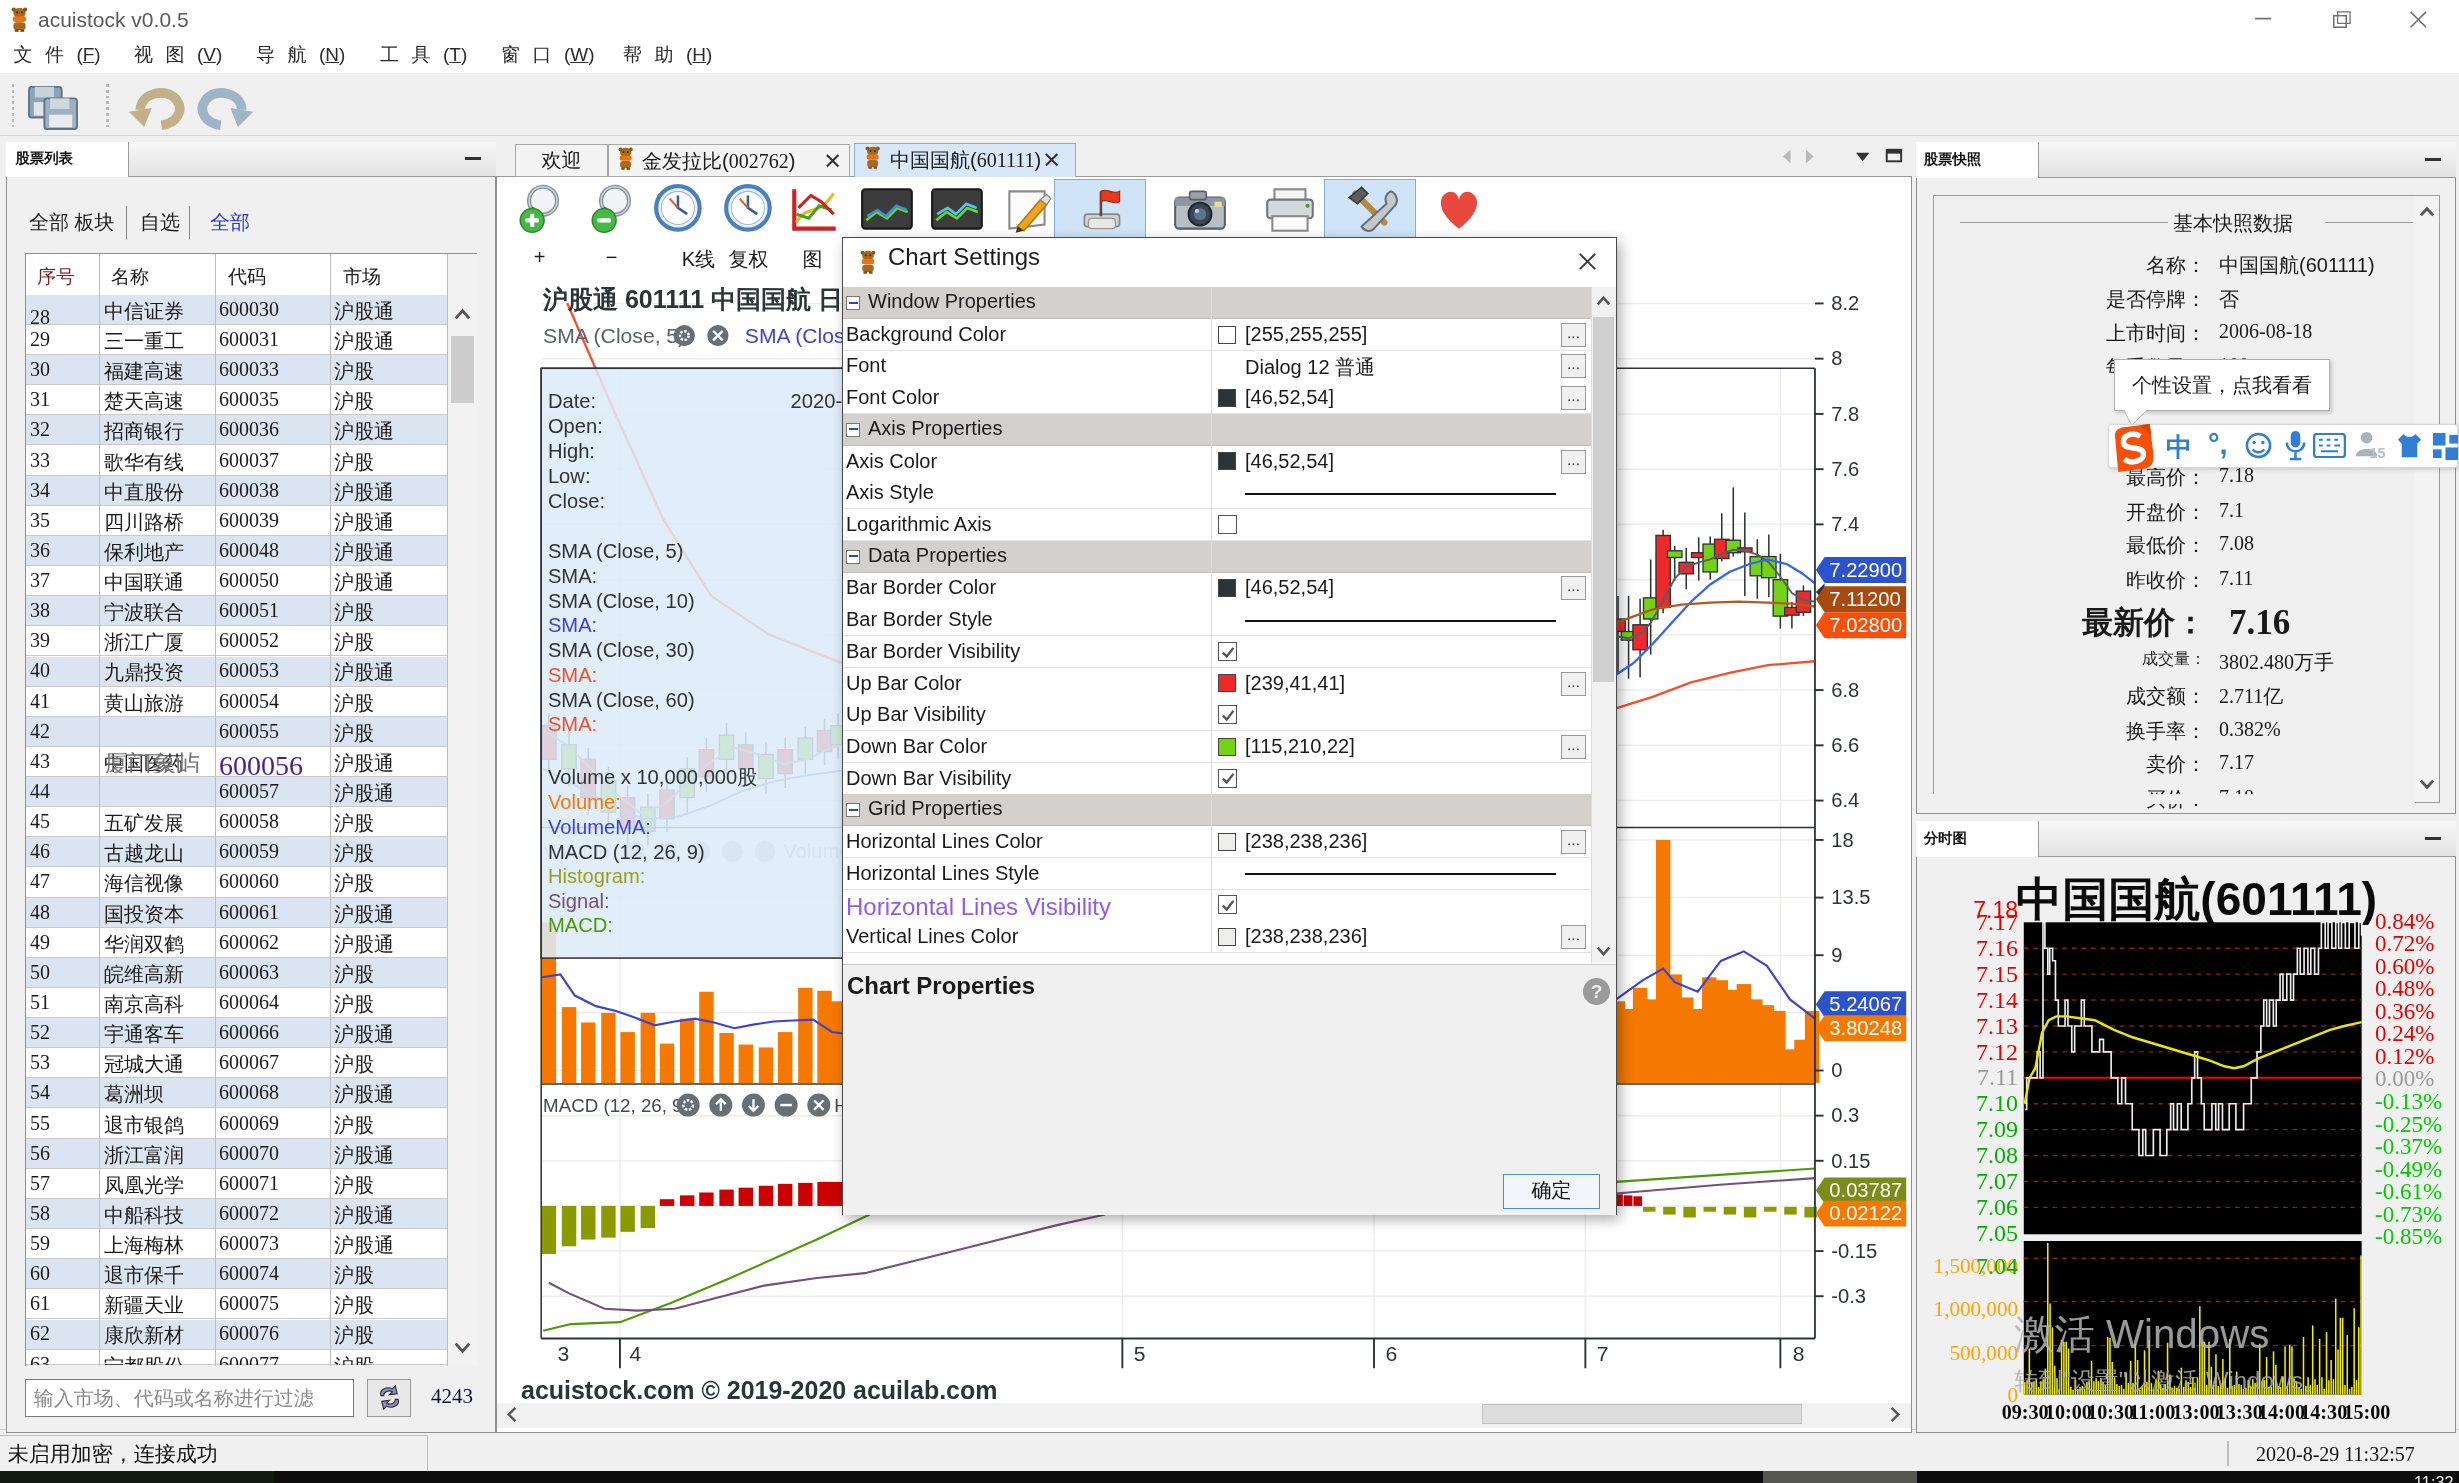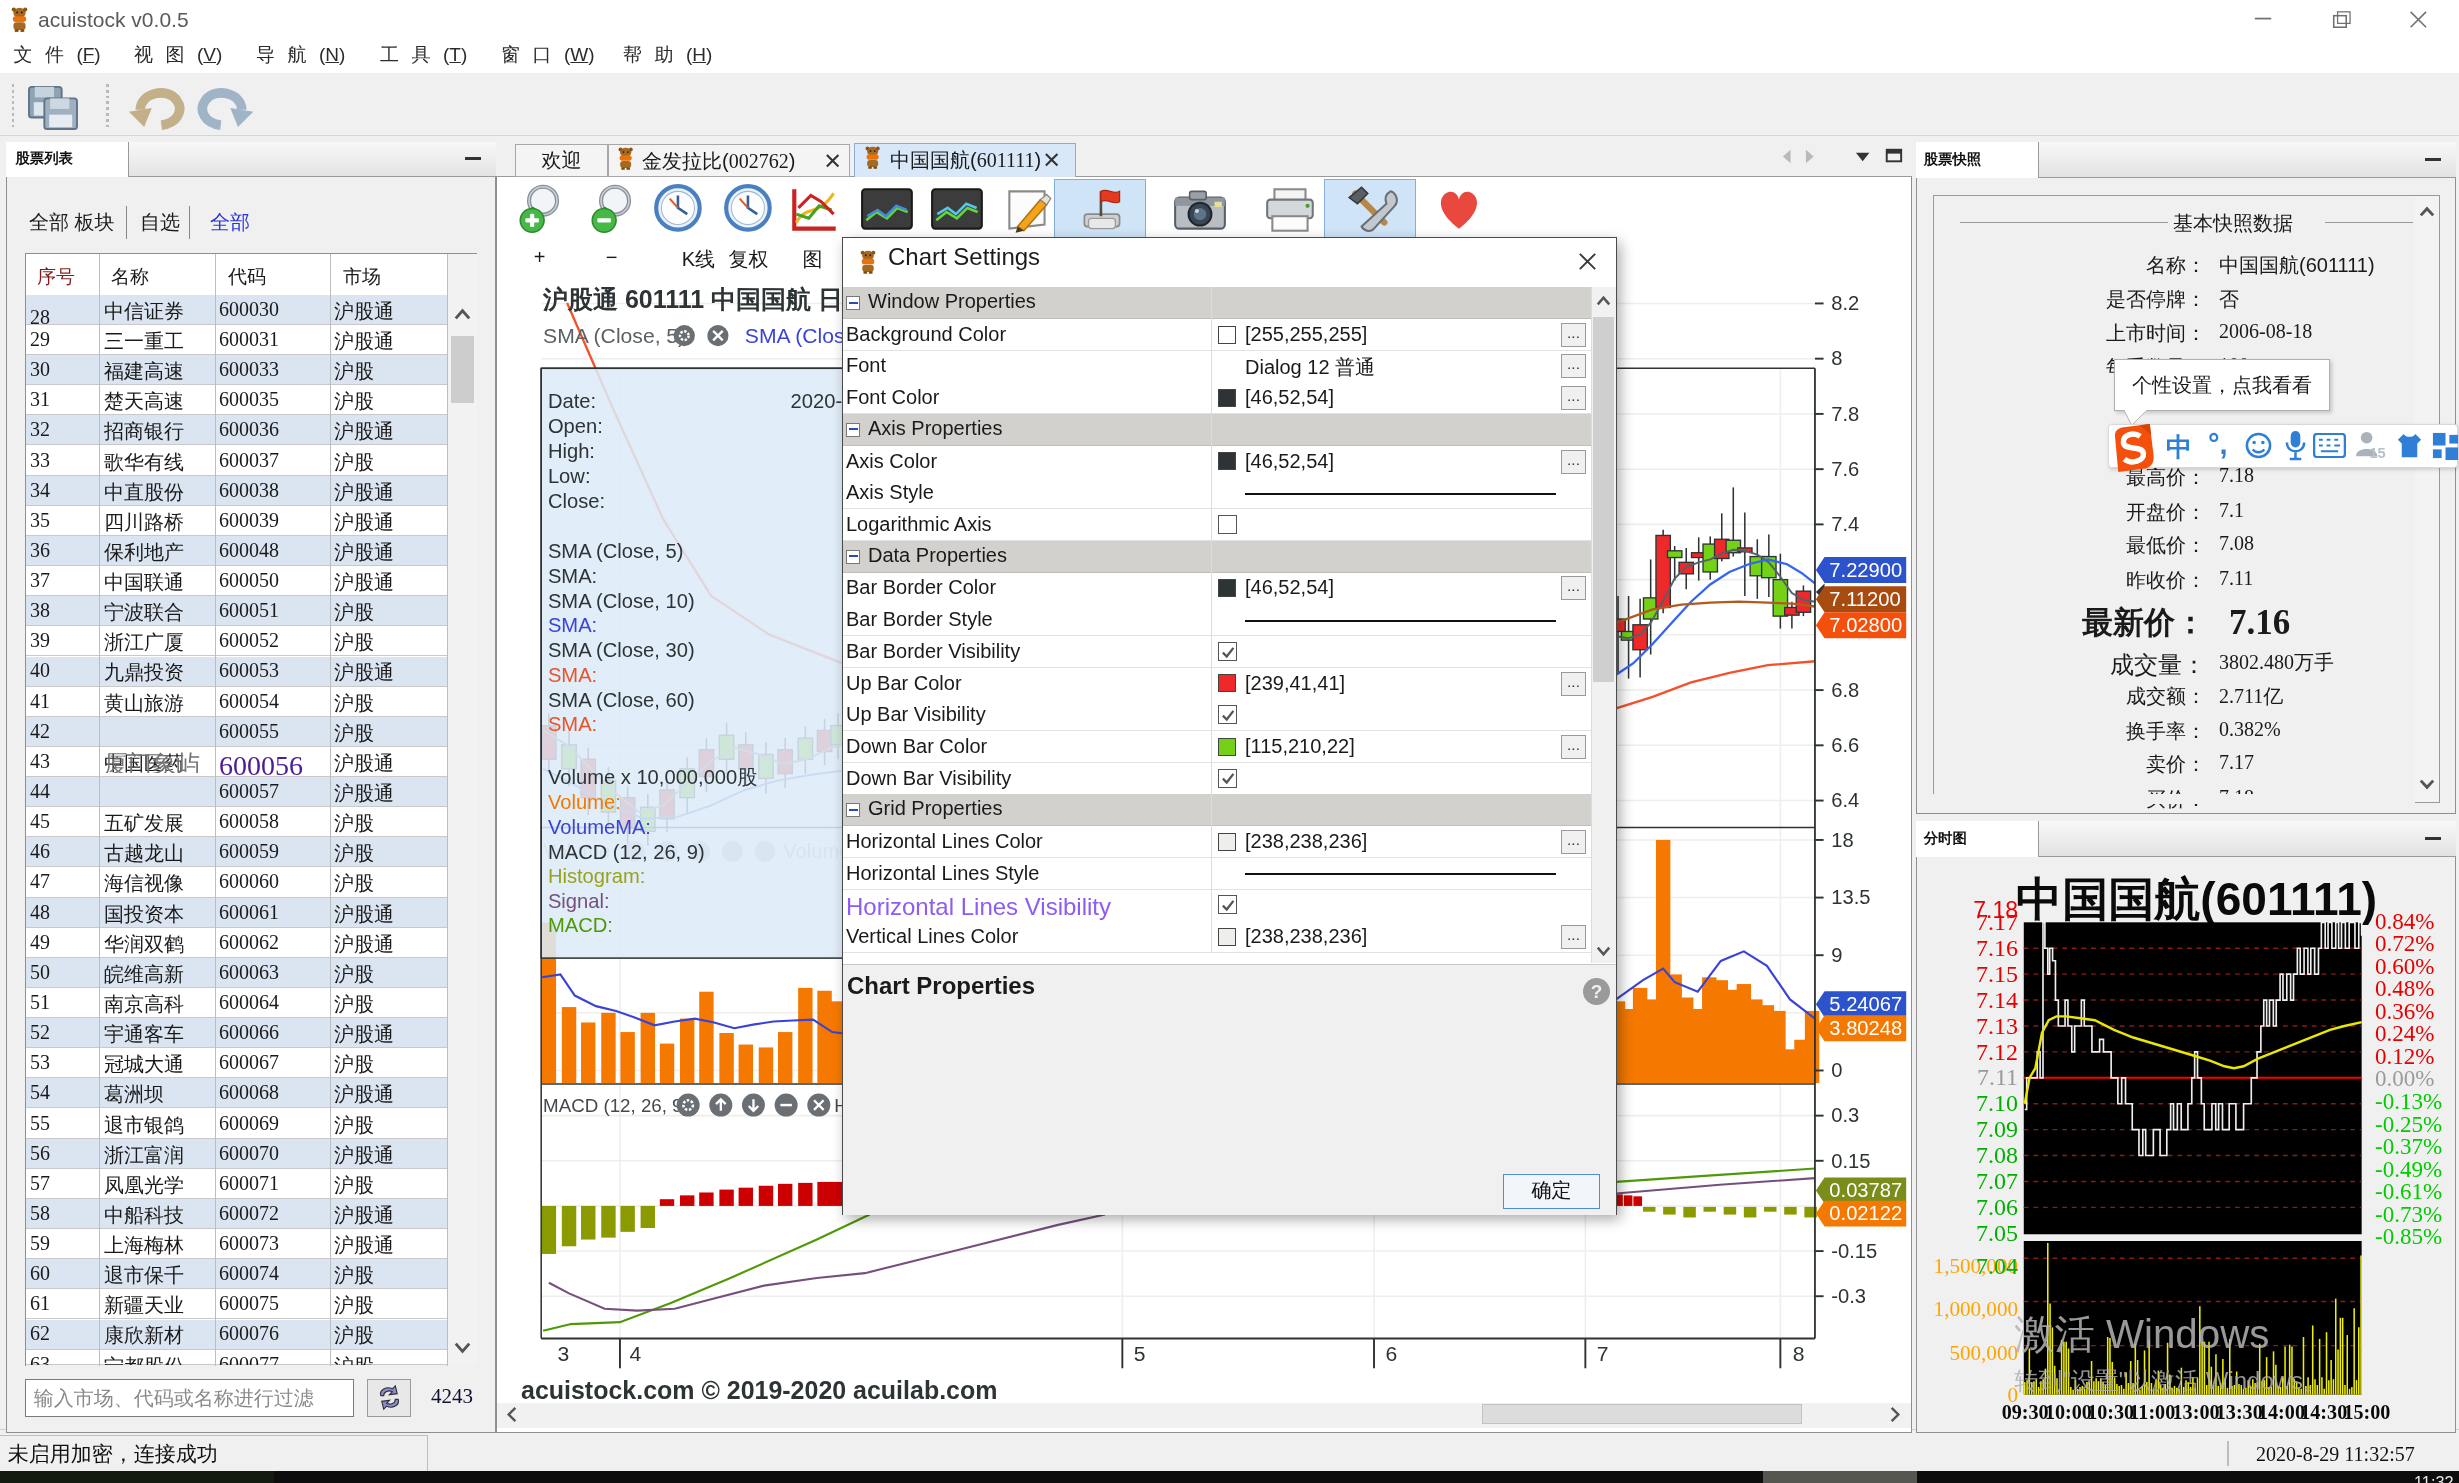--- a/index.html
+++ b/index.html
@@ -717,21 +717,21 @@
 <div class="ab" style="left:1912px;top:464px;width:294px;height:28px;font-size:20px;color:#1a1a1a;text-align:right;">最高价：</div>
 <div class="ab" style="left:2219px;top:464px;width:231px;height:28px;font-size:20px;color:#1a1a1a;"><span class="ser">7.18</span></div>
 <div class="ab" style="left:1912px;top:499px;width:294px;height:28px;font-size:20px;color:#1a1a1a;text-align:right;">开盘价：</div>
 <div class="ab" style="left:2219px;top:499px;width:231px;height:28px;font-size:20px;color:#1a1a1a;"><span class="ser">7.1</span></div>
 <div class="ab" style="left:1912px;top:532px;width:294px;height:28px;font-size:20px;color:#1a1a1a;text-align:right;">最低价：</div>
 <div class="ab" style="left:2219px;top:532px;width:231px;height:28px;font-size:20px;color:#1a1a1a;"><span class="ser">7.08</span></div>
 <div class="ab" style="left:1912px;top:567px;width:294px;height:28px;font-size:20px;color:#1a1a1a;text-align:right;">昨收价：</div>
 <div class="ab" style="left:2219px;top:567px;width:231px;height:28px;font-size:20px;color:#1a1a1a;"><span class="ser">7.11</span></div>
 <div class="ab" style="left:1912px;top:602px;width:294px;height:42px;font-size:31px;font-weight:bold;color:#1a1a1a;text-align:right">最新价：</div>
 <div class="ab" style="left:2229px;top:602px;width:231px;height:42px;font-size:35px;font-weight:bold;color:#1a1a1a"><span class="ser">7.16</span></div>
-<div class="ab" style="left:1912px;top:649px;width:294px;height:28px;font-size:24px;color:#1a1a1a;text-align:right;">成交量：</div>
+<div class="ab" style="left:1912px;top:649px;width:294px;height:28px;font-size:16px;color:#1a1a1a;text-align:right;">成交量：</div>
 <div class="ab" style="left:2219px;top:649px;width:231px;height:28px;font-size:20px;color:#1a1a1a;"><span class="ser">3802.480<span style="font-family:'Liberation Sans'">万手</span></span></div>
 <div class="ab" style="left:1912px;top:683px;width:294px;height:28px;font-size:20px;color:#1a1a1a;text-align:right;">成交额：</div>
 <div class="ab" style="left:2219px;top:683px;width:231px;height:28px;font-size:20px;color:#1a1a1a;"><span class="ser">2.711<span style="font-family:'Liberation Sans'">亿</span></span></div>
 <div class="ab" style="left:1912px;top:718px;width:294px;height:28px;font-size:20px;color:#1a1a1a;text-align:right;">换手率：</div>
 <div class="ab" style="left:2219px;top:718px;width:231px;height:28px;font-size:20px;color:#1a1a1a;"><span class="ser">0.382%</span></div>
 <div class="ab" style="left:1912px;top:751px;width:294px;height:28px;font-size:20px;color:#1a1a1a;text-align:right;">卖价：</div>
 <div class="ab" style="left:2219px;top:751px;width:231px;height:28px;font-size:20px;color:#1a1a1a;"><span class="ser">7.17</span></div>
 <div class="ab" style="left:1912px;top:786px;width:294px;height:28px;font-size:20px;color:#1a1a1a;text-align:right;">买价：</div>
 <div class="ab" style="left:2219px;top:786px;width:231px;height:28px;font-size:20px;color:#1a1a1a;"><span class="ser">7.18</span></div>
 <div class="ab" style="left:1933px;top:794px;width:482px;height:9.6px;background:#f0f0f0"></div>

